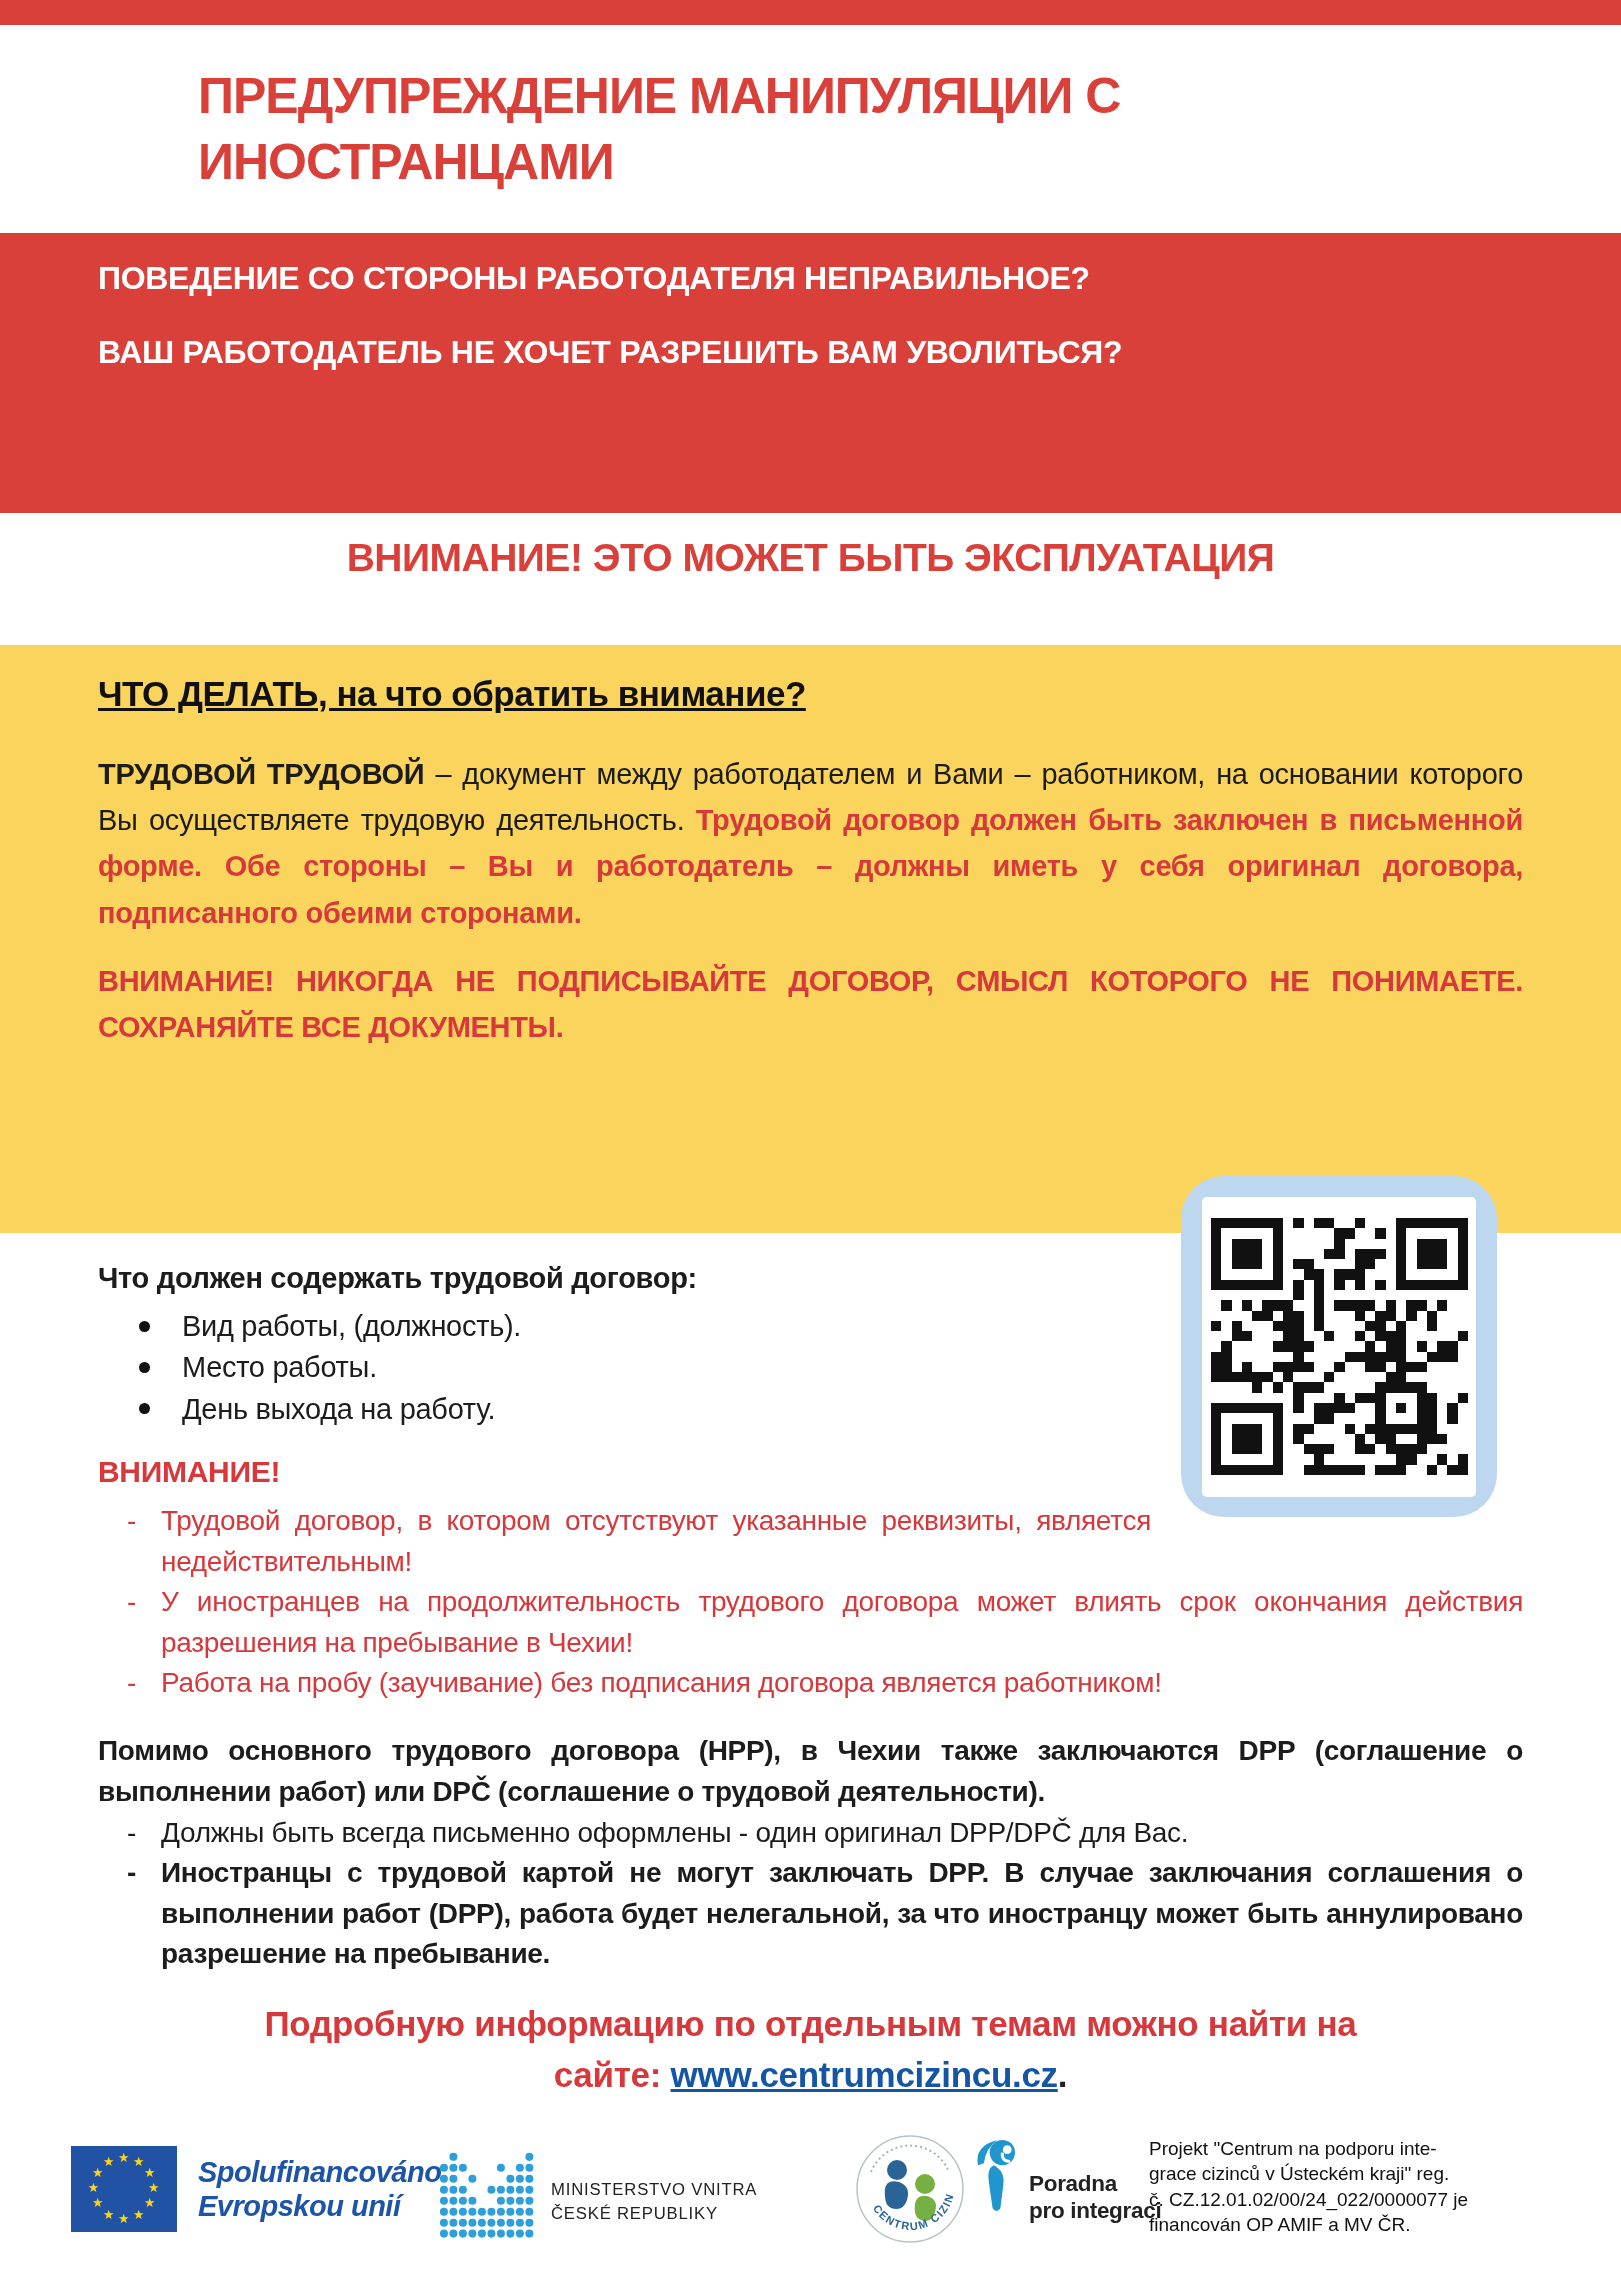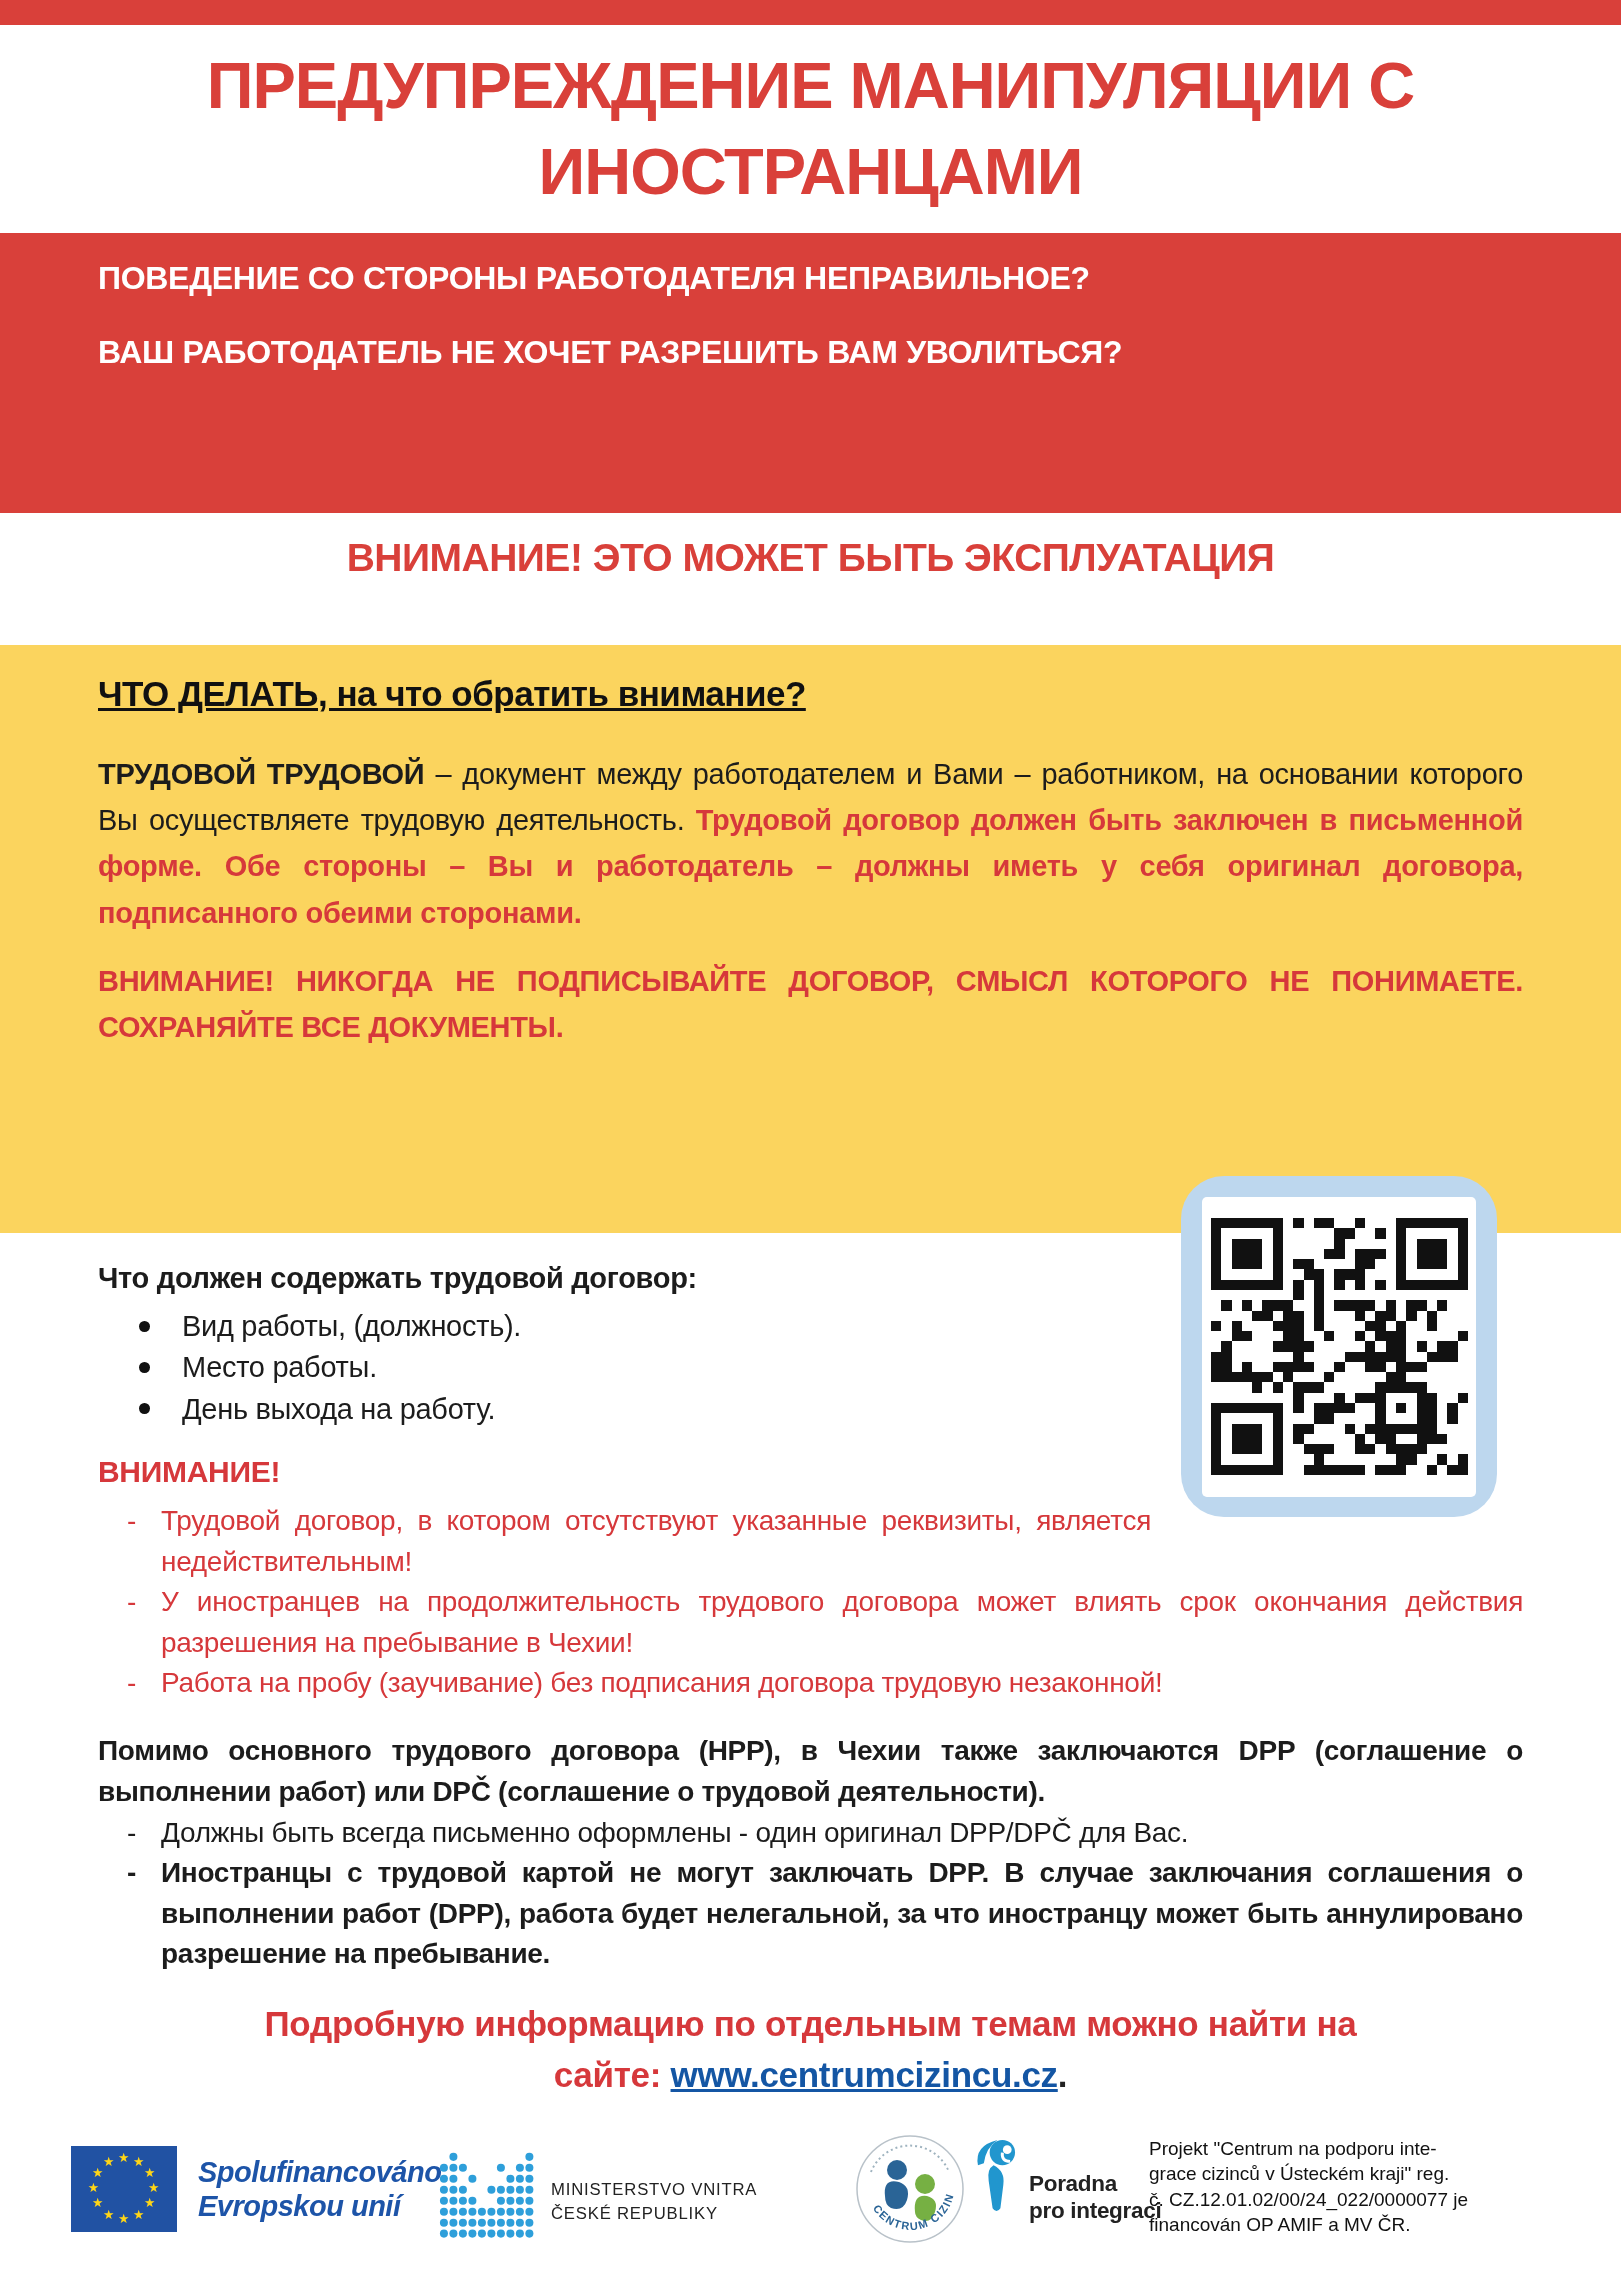--- a/index.html
+++ b/index.html
@@ -5,22 +5,22 @@
   html,body{margin:0;padding:0;background:#888;}
   .page{position:relative;width:1621px;height:2293px;background:#ffffff;
         font-family:"Liberation Sans",sans-serif;color:#1c1c1c;overflow:hidden;margin:0 auto;}
   :root{
     --red:#d9403a; --red-text:#d6383b; --yellow:#fbd45e; --qrbg:#bdd7ee;
     --blue-link:#1456a4; --eu-blue:#1d54a8; --min-blue:#2e9fda; --green:#76b043;
   }
   
   .top-strip{height:24.5px;background:var(--red);}
   .title-wrap{height:208px;display:flex;align-items:center;justify-content:center;}
-  .doc-title{max-width:1225px;margin:0;text-align:center;color:var(--red);
-             font-size:65px;line-height:1.32;font-weight:bold;letter-spacing:-1px;}
+  .doc-title{max-width:1225px;margin:0;text-align:left;color:var(--red);
+             font-size:50px;line-height:1.32;font-weight:bold;letter-spacing:-1px;}
   
   .red-band{height:280px;background:var(--red);padding:21.6px 98px 0;box-sizing:border-box;}
   .red-band p{color:#fff;font-weight:bold;font-size:32px;line-height:1.54;
               margin:0 0 24.5px;text-align:justify;letter-spacing:-0.3px;}
   
   .attention{height:132px;box-sizing:border-box;padding-top:23.5px;text-align:center;}
   .attention h2{margin:0 0 12.7px;color:var(--red);font-size:39px;font-weight:bold;letter-spacing:-0.5px;}
   .attention .sub{font-size:26.5px;color:#111;letter-spacing:-0.8px;}
   
   .yellow{height:588px;background:var(--yellow);padding:29px 98px 11px;box-sizing:border-box;}
@@ -106,21 +106,21 @@
     <h4>Что должен содержать трудовой договор:</h4>
     <ul class="bullets">
       <li>Вид работы, (должность).</li>
       <li>Место работы.</li>
       <li>День выхода на работу.</li>
     </ul>
     <h5>ВНИМАНИЕ!</h5>
     <ol class="dash warn-list">
       <li class="narrow">Трудовой договор, в котором отсутствуют указанные реквизиты, является недействительным!</li>
       <li>У иностранцев на продолжительность трудового договора может влиять срок окончания действия разрешения на пребывание в Чехии!</li>
-      <li>Работа на пробу (заучивание) без подписания договора трудовую незаконной!</li>
+      <li>Работа на пробу (заучивание) без подписания договора является работником!</li>
     </ol>
     <p class="dpp-intro">Помимо основного трудового договора (HPP), в Чехии также заключаются DPP (соглашение о выполнении работ) или DPČ (соглашение о трудовой деятельности).</p>
     <ol class="dash dpp-list">
       <li>Должны быть всегда письменно оформлены - один оригинал DPP/DPČ для Вас.</li>
       <li class="bold">Иностранцы с трудовой картой не могут заключать DPP. В случае заключания соглашения о выполнении работ (DPP), работа будет нелегальной, за что иностранцу может быть аннулировано разрешение на пребывание.</li>
     </ol>
   </div>
 
   <div class="qr-box">
     <div class="qr-inner">

